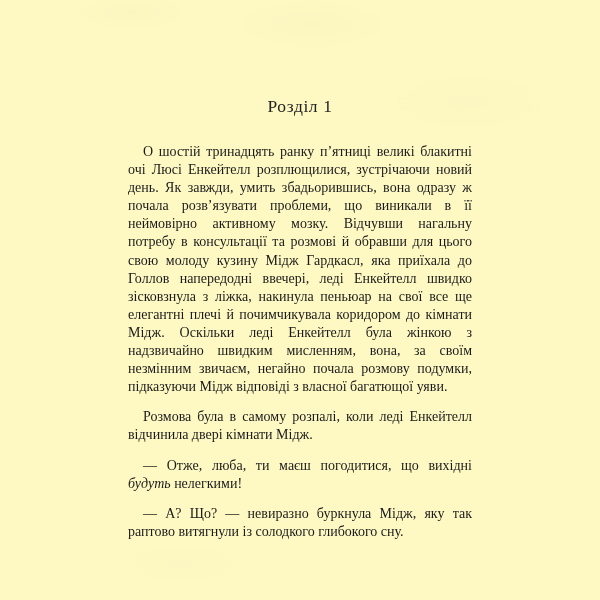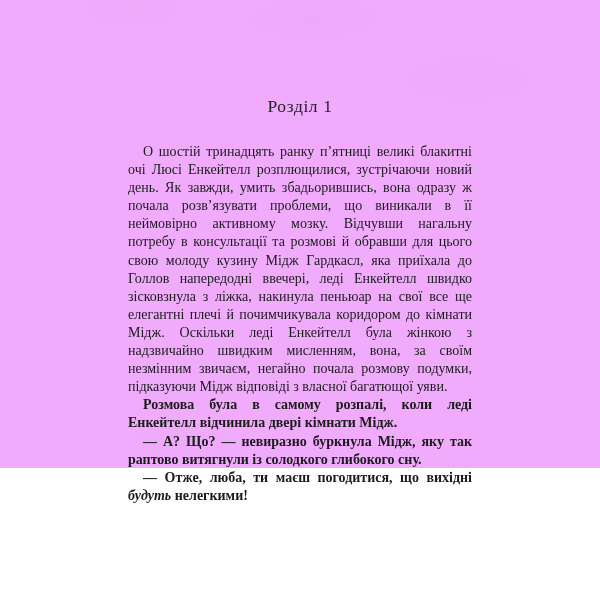--- a/index.html
+++ b/index.html
@@ -11,22 +11,22 @@
     height: 600px;
     background: #ffffff;
     font-family: "Liberation Serif", "DejaVu Serif", serif;
     color: #1b1b1b;
     overflow: hidden;
   }
 
   .page {
     position: relative;
     width: 600px;
-    height: 468px;
-    background: #f0abfc;
+    height: 600px;
+    background: #fef9c3;
     box-sizing: border-box;
   }
 
   
   .scan-noise {
     position: absolute;
     inset: 0;
     pointer-events: none;
     background:
       radial-gradient(ellipse 120px 40px at 52% 4%,  rgba(0,0,0,0.012), rgba(0,0,0,0) 70%),
@@ -57,22 +57,21 @@
     line-height: 18.1px;
     text-align: justify;
     text-justify: inter-word;
     -webkit-hyphens: manual;
     hyphens: manual;
     color: #1b1b1b;
     text-indent: 15px;
   }
 
   .para + .para {
-    margin-top: 0;
-    font-weight: bold;
+    margin-top: 12px;
   }
 
   em {
     font-style: italic;
   }
 </style>
 </head>
 <body>
 
 <div class="page">
@@ -80,18 +79,18 @@
   <div class="scan-noise"></div>
 
   <div class="text-block">
 
     <h1 class="chapter-title">Розділ 1</h1>
 
     <p class="para">О шостій тринадцять ранку п’ятниці великі блакитні очі Люсі Енкейтелл розплющилися, зустрічаючи новий день. Як завжди, умить збадьорившись, вона одразу ж почала розв’язувати проблеми, що виникали в її неймовірно активному мозку. Відчувши нагальну потребу в консультації та розмові й обравши для цього свою молоду кузину Мідж Гардкасл, яка приїхала до Голлов напередодні ввечері, леді Енкейтелл швидко зісковзнула з ліжка, накинула пеньюар на свої все ще елегантні плечі й почимчикувала коридором до кімнати Мідж. Оскільки леді Енкейтелл була жінкою з надзвичайно швидким мисленням, вона, за своїм незмінним звичаєм, негайно почала розмову подумки, підказуючи Мідж відповіді з власної багатющої уяви.</p>
 
     <p class="para">Розмова була в самому розпалі, коли леді Енкейтелл відчинила двері кімнати Мідж.</p>
 
+    <p class="para"><span>— Отже, люба, ти маєш погодитися, що вихідні </span><em>будуть</em><span> нелегкими!</span></p>
+
     <p class="para">— А? Що?  — невиразно буркнула Мідж, яку так раптово витягнули із солодкого глибокого сну.</p>
-
-    <p class="para"><span>— Отже, люба, ти маєш погодитися, що вихідні </span><em>будуть</em><span> нелегкими!</span></p>
 
   </div>
 </div>
 
 </body></html>

